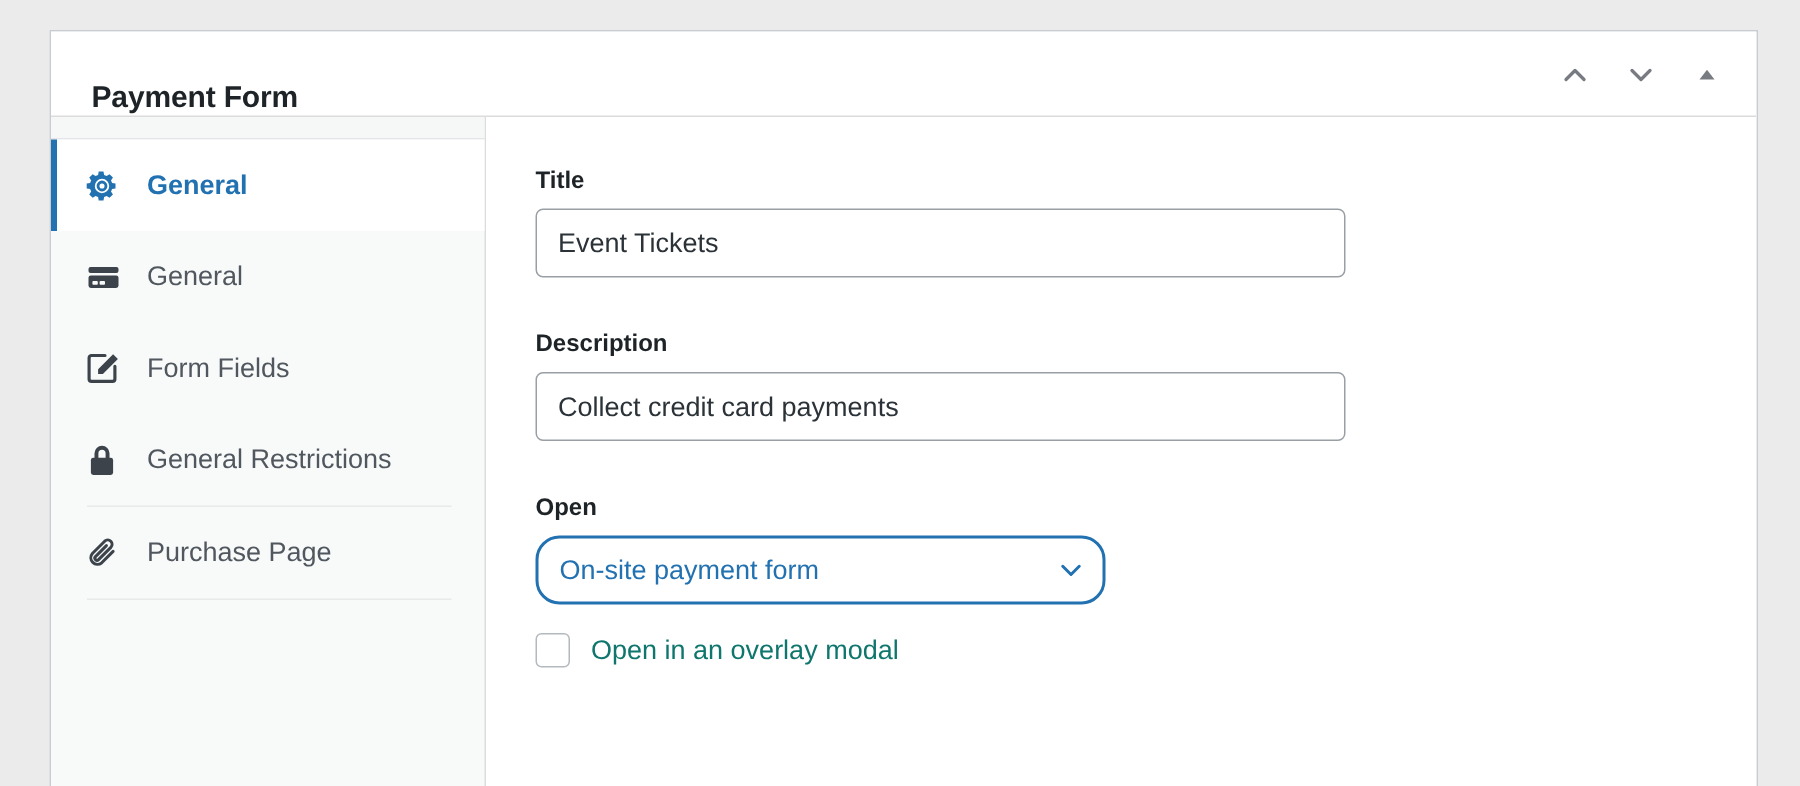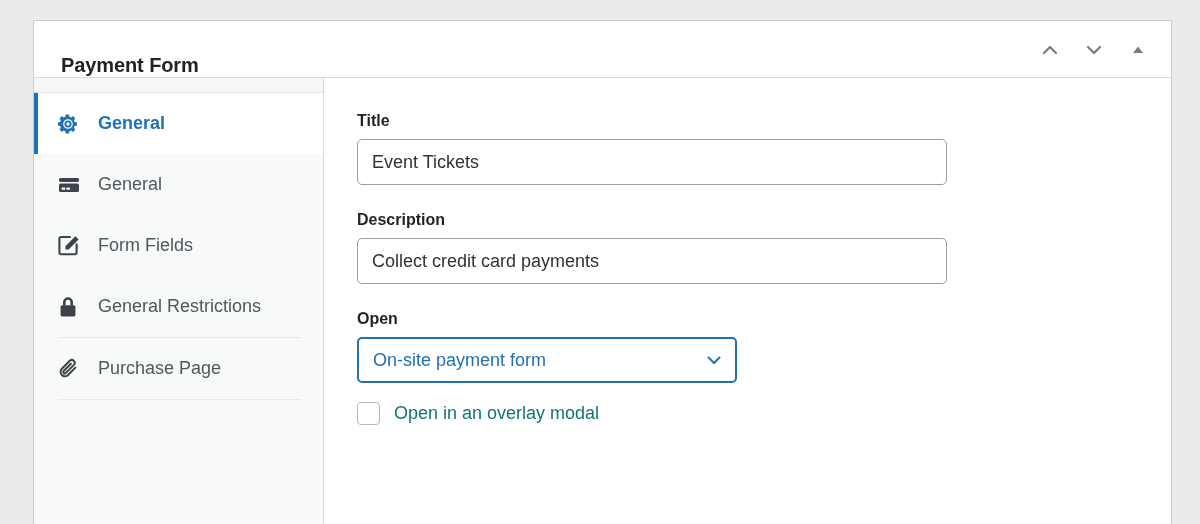--- a/index.html
+++ b/index.html
@@ -129,31 +129,31 @@
   }
 
   
   .content {
     flex: 1 1 auto;
     padding: 34px 0 0 33px;
     box-sizing: border-box;
     position: relative;
     background: #fff;
   }
-  .field { margin-bottom: 26px; }
+  .field { margin-bottom: 36px; }
   .field-label {
     display: block;
     font-size: 16px;
     font-weight: bold;
     color: #1d2327;
     margin-bottom: 9px;
   }
   .text-input {
     display: block;
-    width: 590px;
+    width: 540px;
     height: 46px;
     box-sizing: border-box;
     padding: 0 14px;
     font-size: 18px;
     font-family: "Liberation Sans", sans-serif;
     color: #2c3338;
     background: #fff;
     border: 1px solid #9a9fa5;
     border-radius: 5px;
     outline: none;
@@ -166,21 +166,21 @@
   .select-box {
     width: 380px;
     height: 46px;
     box-sizing: border-box;
     padding: 0 42px 0 14px;
     font-size: 18px;
     font-family: "Liberation Sans", sans-serif;
     color: #2271b1;
     background: #fff;
     border: 2px solid #2271b1;
-    border-radius: 5px;
+    border-radius: 16px;
     display: flex;
     align-items: center;
     cursor: pointer;
     outline: none;
     user-select: none;
   }
   .select-caret {
     position: absolute;
     right: 13px;
     top: 0;

